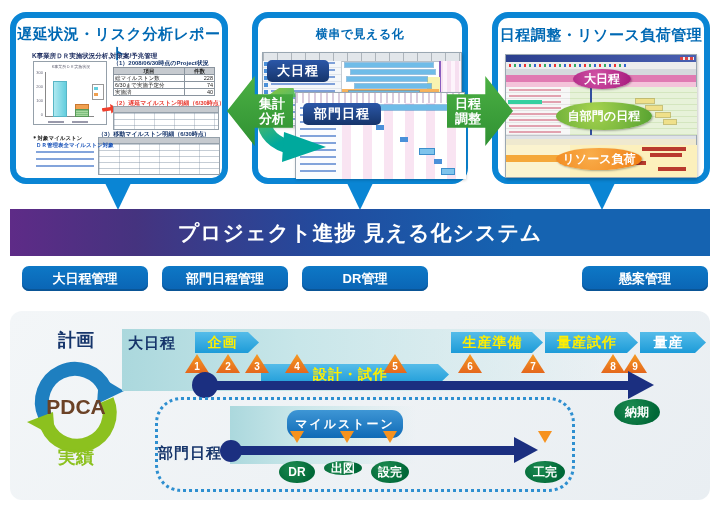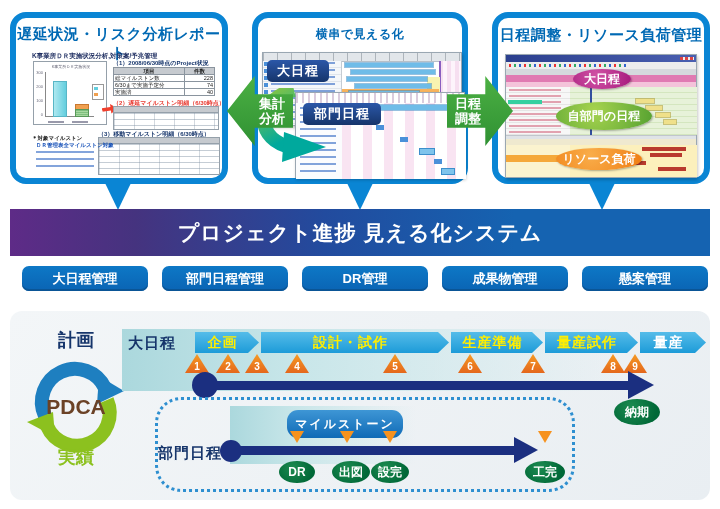--- a/index.html
+++ b/index.html
@@ -258,40 +258,39 @@
     <span>集計</span>
     <span>分析</span>
   </div>
 
   <div class="abs banner flexc">
     <span>プロジェクト進捗 見える化システム</span>
   </div>
   <div class="abs navbtn flexc" style="left:22px;">大日程管理</div>
   <div class="abs navbtn flexc" style="left:302px;">DR管理</div>
   <div class="abs navbtn flexc" style="left:162px;">部門日程管理</div>
-  <div class="abs navbtn flexc" style="left:442px;">成果物管理</div>
   <div class="abs navbtn flexc" style="left:582px;">懸案管理</div>
 
   <div class="abs flow-bg"></div>
 
   <svg class="abs" style="left:20px;top:326px;" width="112" height="142" viewBox="0 0 112 142">
     <path d="M25 90 A31 31 0 0 1 85 62" stroke="#1e7fc0" stroke-width="14" fill="none"></path>
     <polygon points="79,50 104,65 77,78" fill="#1e7fc0"></polygon>
     <path d="M87 74 A31 31 0 0 1 27 100" stroke="#8cc11f" stroke-width="14" fill="none"></path>
     <polygon points="33,86 7,96 35,111" fill="#8cc11f"></polygon>
     <text x="56" y="20" text-anchor="middle" font-size="18" font-weight="bold" fill="#16356b">計画</text>
     <text x="56" y="88" text-anchor="middle" font-size="21" font-weight="bold" fill="#6b4226">PDCA</text>
     <text x="56" y="137" text-anchor="middle" font-size="18" font-weight="bold" fill="#8cc11f">実績</text>
   </svg>
 
   <div class="abs band" style="left:122px;top:329px;width:586px;height:62px;"></div>
   <div class="flowlabel" style="left:128px;top:334px;">大日程</div>
 
   <div class="ph" style="left:195px;width:64px;">企画</div>
-  <div class="ph" style="left:261px;width:188px;">設計・試作</div>
+  <div class="ph" style="left:261px;width:188px;margin-top:32px;">設計・試作</div>
   <div class="ph" style="left:451px;width:92px;">生産準備</div>
   <div class="ph" style="left:545px;width:93px;">量産試作</div>
   <div class="ph" style="left:640px;width:66px;color:#fff;">量産</div>
 
   <div class="tri-up" style="left:185px;">1</div>
   <div class="tri-up" style="left:216px;">2</div>
   <div class="tri-up" style="left:245px;">3</div>
   <div class="tri-up" style="left:285px;">4</div>
   <div class="tri-up" style="left:383px;">5</div>
   <div class="tri-up" style="left:458px;">6</div>
@@ -312,17 +311,17 @@
   <div class="abs navycap" style="left:220px;top:440px;width:22px;height:22px;"></div>
   <div class="abs navyline" style="left:231px;top:446px;width:285px;height:9px;"></div>
   <div class="abs navyhead" style="left:514px;top:437px;width:24px;height:26px;"></div>
 
   <div class="tri-down" style="left:290px;"></div>
   <div class="tri-down" style="left:340px;"></div>
   <div class="tri-down" style="left:383px;"></div>
   <div class="tri-down" style="left:538px;"></div>
 
   <div class="goval" style="left:279px;top:461px;width:36px;height:22px;">DR</div>
-  <div class="goval" style="left:332px;top:461px;width:38px;height:22px;">出図</div>
+  <div class="goval" style="left:324px;top:461px;width:38px;height:14px;">出図</div>
   <div class="goval" style="left:371px;top:461px;width:38px;height:22px;">設完</div>
   <div class="goval" style="left:525px;top:461px;width:40px;height:22px;">工完</div>
 
 </div>
 
 </body></html>

